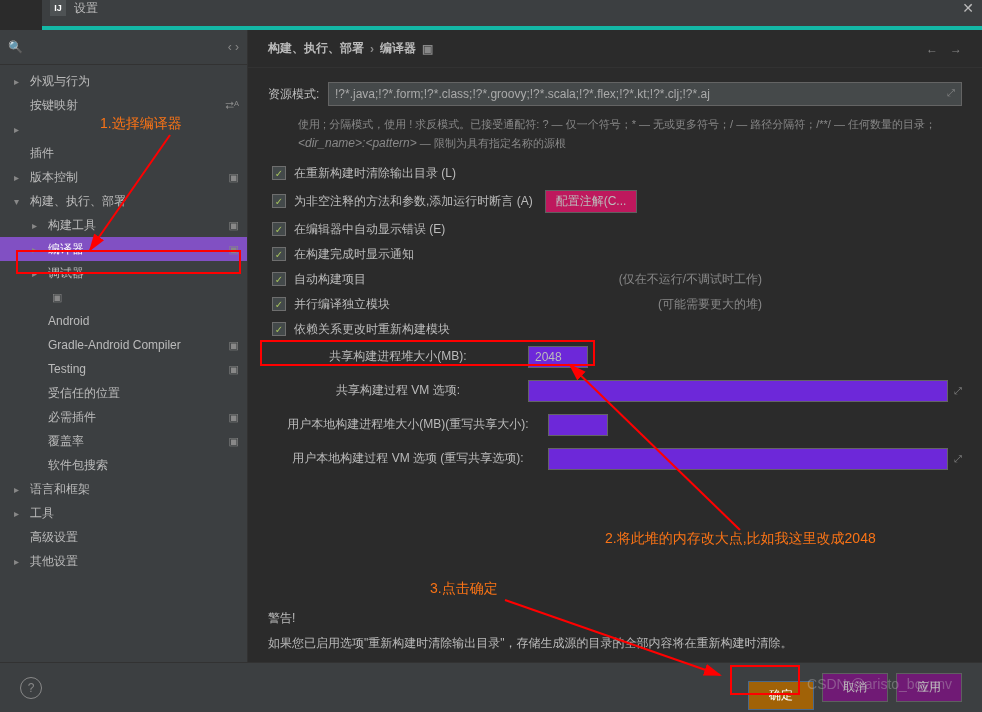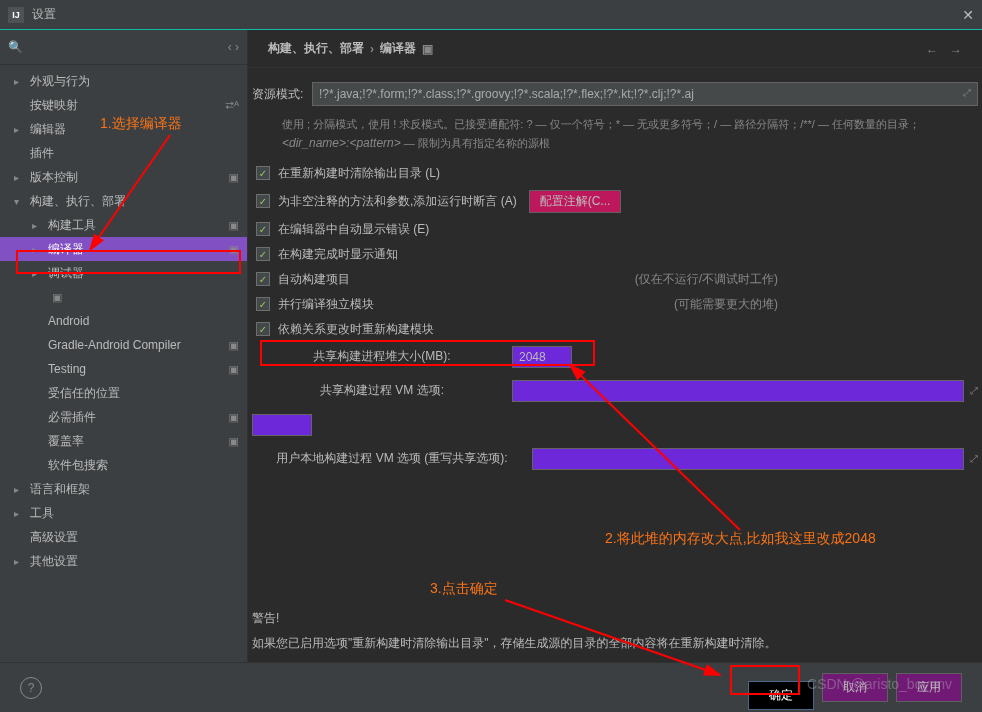--- a/index.html
+++ b/index.html
@@ -1,18 +1,18 @@
 <!DOCTYPE html>
 <html><head>
 <meta charset="utf-8">
 <style>
 * { margin: 0; padding: 0; box-sizing: border-box; font-family: "Microsoft YaHei", "Segoe UI", sans-serif; font-size: 12px; }
 body { background: #2b2b2b; color: #bbbbbb; width: 982px; height: 712px; overflow: hidden; position: relative; }
 
-.titlebar { height: 30px; background: #3c3f41; display: flex; align-items: center; padding: 0 8px; border-bottom: 1px solid #14b8a6; }
+.titlebar { height: 30px; background: #3c3f41; display: flex; padding: 0 8px; border-bottom: 4px solid #14b8a6; margin-left: 42px; }
 .titlebar .app-icon { width: 16px; height: 16px; background: #4e5254; display: flex; align-items: center; justify-content: center; color: #fff; font-size: 9px; font-weight: bold; margin-right: 8px; }
 .titlebar .title { flex: 1; color: #bbbbbb; }
 .titlebar .close { color: #bbbbbb; cursor: pointer; font-size: 14px; }
 
 .main { display: flex; height: calc(100% - 80px); }
 
 .sidebar { width: 248px; background: #3c3f41; border-right: 1px solid #323232; display: flex; flex-direction: column; }
 .search-row { display: flex; align-items: center; padding: 6px 8px; border-bottom: 1px solid #323232; }
 .search-row input { flex: 1; background: transparent; border: none; color: #bbbbbb; outline: none; padding: 4px; }
 .search-icon { color: #888; margin-right: 4px; }
@@ -24,21 +24,21 @@
 .tree-item.selected { background: #8150c3; color: #fff; }
 .tree-item .chev { width: 12px; color: #888; margin-right: 4px; font-size: 10px; }
 .tree-item .label { flex: 1; white-space: nowrap; }
 .tree-item .badge { color: #888; font-size: 11px; margin-left: 4px; }
 
 .content { flex: 1; background: #2b2b2b; display: flex; flex-direction: column; overflow: hidden; }
 .breadcrumb { display: flex; align-items: center; padding: 10px 20px; border-bottom: 1px solid #323232; color: #bbbbbb; font-size: 13px; font-weight: bold; }
 .breadcrumb .sep { margin: 0 6px; color: #888; }
 .breadcrumb .nav-arrows { margin-left: auto; color: #888; display: flex; gap: 12px; }
 
-.form-area { flex: 1; padding: 14px 4px; overflow-y: auto; }
+.form-area { flex: 1; padding: 14px 20px; overflow-y: auto; }
 .row { display: flex; align-items: center; margin-bottom: 10px; min-height: 24px; }
 .row.top { align-items: flex-start; }
 .lbl { width: 60px; color: #bbbbbb; padding-top: 4px; }
 .pattern-input { flex: 1; background: #45494a; border: 1px solid #646464; padding: 4px 6px; color: #aaa; font-family: monospace; font-size: 11px; position: relative; }
 .expand-icon { color: #888; font-size: 10px; }
 .hint { font-size: 11px; color: #888; line-height: 1.6; margin-left: 30px; margin-bottom: 12px; }
 .hint .em { font-style: italic; }
 
 .checkbox-row { display: flex; align-items: center; margin-bottom: 8px; padding-left: 4px; }
 .checkbox { width: 14px; height: 14px; border: 1px solid #6e6e6e; background: #43494a; margin-right: 8px; display: flex; align-items: center; justify-content: center; color: #a5c25c; font-size: 10px; }
@@ -51,21 +51,21 @@
 .field-input { background: #6d28d9; border: 1px solid #646464; padding: 3px 6px; color: #bbbbbb; width: 60px; }
 .field-input.wide { flex: 1; }
 
 .warning { margin-top: 140px; color: #bbbbbb; }
 .warning .t { margin-bottom: 8px; }
 
 .footer { height: 50px; background: #3c3f41; border-top: 1px solid #323232; display: flex; align-items: center; padding: 0 20px; }
 .help-icon { width: 22px; height: 22px; border-radius: 50%; border: 1px solid #888; display: flex; align-items: center; justify-content: center; color: #888; cursor: pointer; }
 .footer-spacer { flex: 1; }
 .btn { background: #701a75; border: 1px solid #5e6060; padding: 5px 20px; color: #bbbbbb; margin-left: 8px; cursor: pointer; }
-.btn.primary { background: #000000; border-color: #4a688a; color: #fff; margin-top: 16px; }
+.btn.primary { background: #a16207; border-color: #4a688a; color: #fff; margin-top: 16px; }
 
 
 .annotation { position: absolute; color: #f97316; font-size: 14px; font-weight: normal; pointer-events: none; z-index: 100; }
 .red-box { position: absolute; border: 2px solid #ff0000; pointer-events: none; z-index: 99; }
 .watermark { position: absolute; right: 30px; bottom: 20px; color: rgba(200,200,200,0.35); font-size: 14px; z-index: 101; }
 
 svg.arrow { position: absolute; pointer-events: none; z-index: 98; }
 </style>
 </head>
 <body>
@@ -88,21 +88,20 @@
           <span class="chev">▸</span>
           <span class="label">外观与行为</span>
         </div>
         <div class="tree-item">
           <span class="chev"></span>
           <span class="label">按键映射</span>
           <span class="badge">⮂ᴬ</span>
         </div>
         <div class="tree-item">
           <span class="chev">▸</span>
-          <span class="label">编辑器</span>
         </div>
         <div class="tree-item">
           <span class="chev"></span>
           <span class="label">插件</span>
         </div>
         <div class="tree-item">
           <span class="chev">▸</span>
           <span class="label">版本控制</span>
           <span class="badge">▣</span>
         </div>
@@ -238,20 +237,21 @@
       <div class="field-row">
         <div class="field-label">共享构建进程堆大小(MB):</div>
         <input class="field-input" value="2048" style="">
       </div>
       <div class="field-row">
         <div class="field-label">共享构建过程 VM 选项:</div>
         <input class="field-input wide" value="" style="">
         <span class="expand-icon" style="margin-left:6px;">⤢</span>
       </div>
       <div class="field-row">
+        <div class="field-label" style="width:280px;">用户本地构建进程堆大小(MB)(重写共享大小):</div>
         <input class="field-input" value="" style="">
       </div>
       <div class="field-row">
         <div class="field-label" style="width:280px;">用户本地构建过程 VM 选项 (重写共享选项):</div>
         <input class="field-input wide" value="" style="">
         <span class="expand-icon" style="margin-left:6px;">⤢</span>
       </div>
 
       <div class="warning">
         <div class="t">警告!</div>

